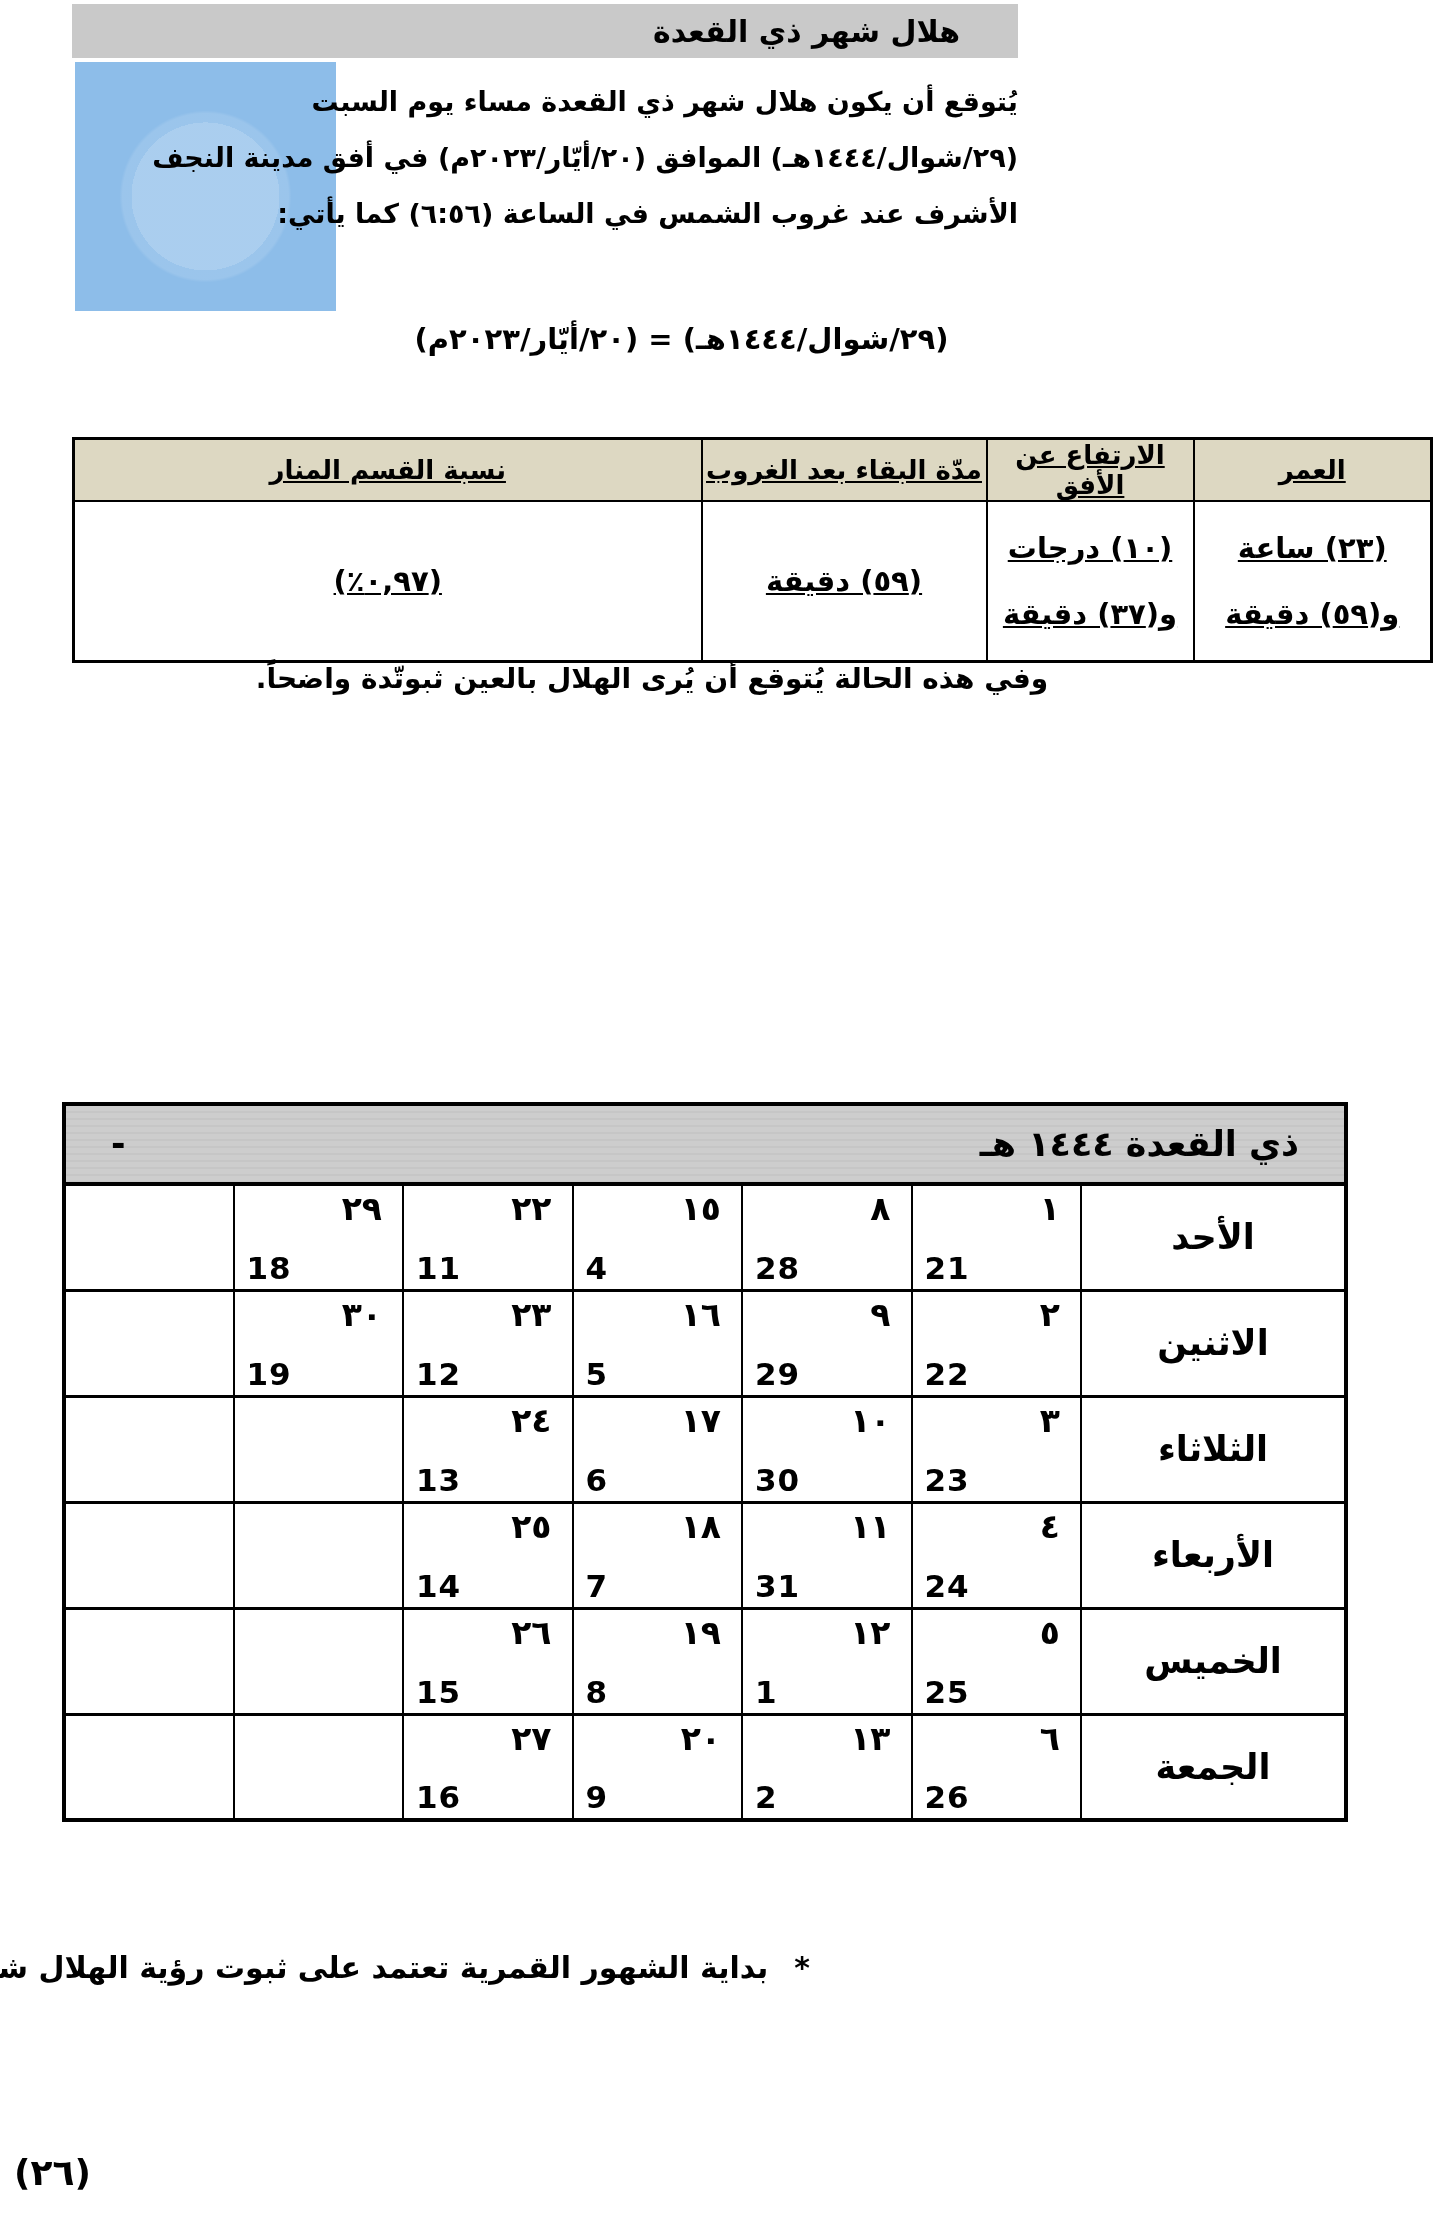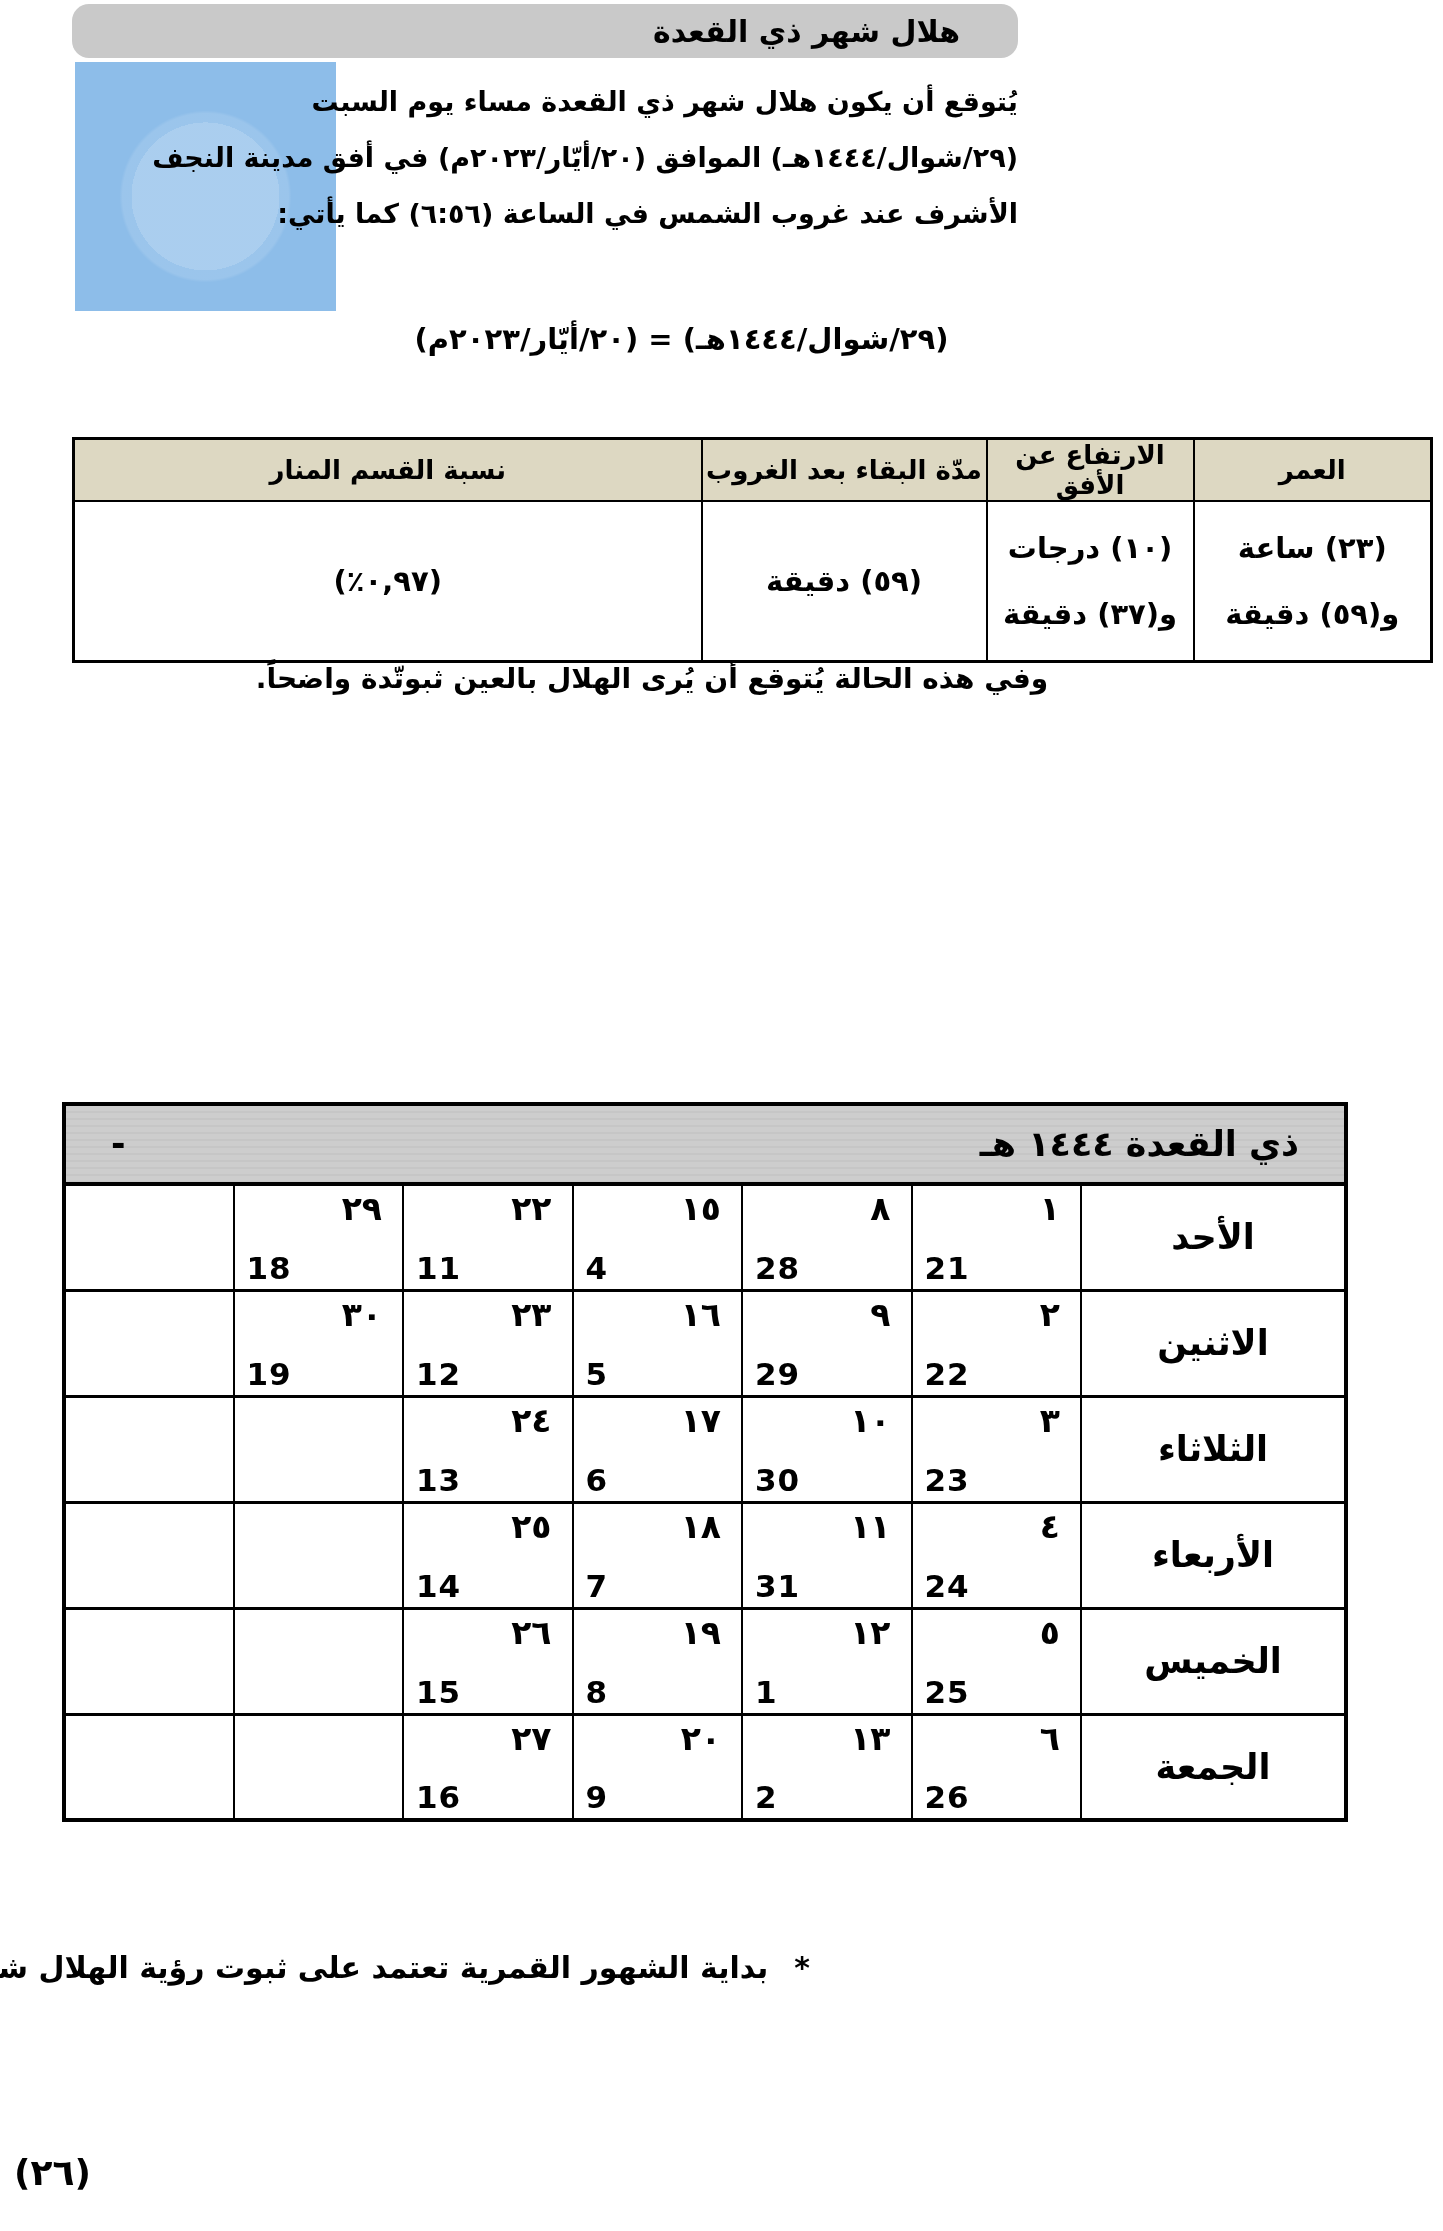--- a/index.html
+++ b/index.html
@@ -9,21 +9,20 @@
     font-family:"DejaVu Sans", sans-serif; color:#000; font-weight:700;
   }
   .page { position:absolute; inset:0; direction:rtl; }
 
   
   .title-bar {
     position:absolute; left:72px; top:4px; width:946px; height:54px;
     background:#c9c9c9; display:flex; align-items:center;
     justify-content:flex-start; padding-right:58px;
     font-size:30px;
-    border-radius:17px;
   }
 
   
   .moon {
     position:absolute; left:75px; top:62px; width:261px; height:249px;
     background-color:#8dbde9;
     background-image:
       radial-gradient(circle at 50% 54%, rgba(255,255,255,0.26) 0 74px,
         rgba(255,255,255,0.12) 74px 83px, rgba(255,255,255,0) 86px);
   }
@@ -38,21 +37,21 @@
     position:absolute; top:322px; right:425px; width:673px;
     text-align:center; font-size:29px;
   }
 
   
   .info-table {
     position:absolute; top:437px; left:72px; width:1358px;
     border-collapse:collapse; border:3px solid #000; direction:rtl;
     table-layout:fixed;
   }
-  .info-table th, .info-table td { border:2px solid #000; text-align:center; }
+  .info-table th, .info-table td { border:2px solid #000; text-align:center;text-decoration:underline; }
   .info-table th { background:#ddd8c2; height:62px; font-size:26px; }
   .info-table td { height:160px; font-size:29px; vertical-align:middle; line-height:66px; }
   .col-age      { width:238px;margin-left:31px; }
   .col-altitude { width:207px; }
   .col-lag      { width:285px; }
   .col-illum    { width:628px; }
 
   
   .note {
     position:absolute; top:662px; left:72px; width:1160px;

